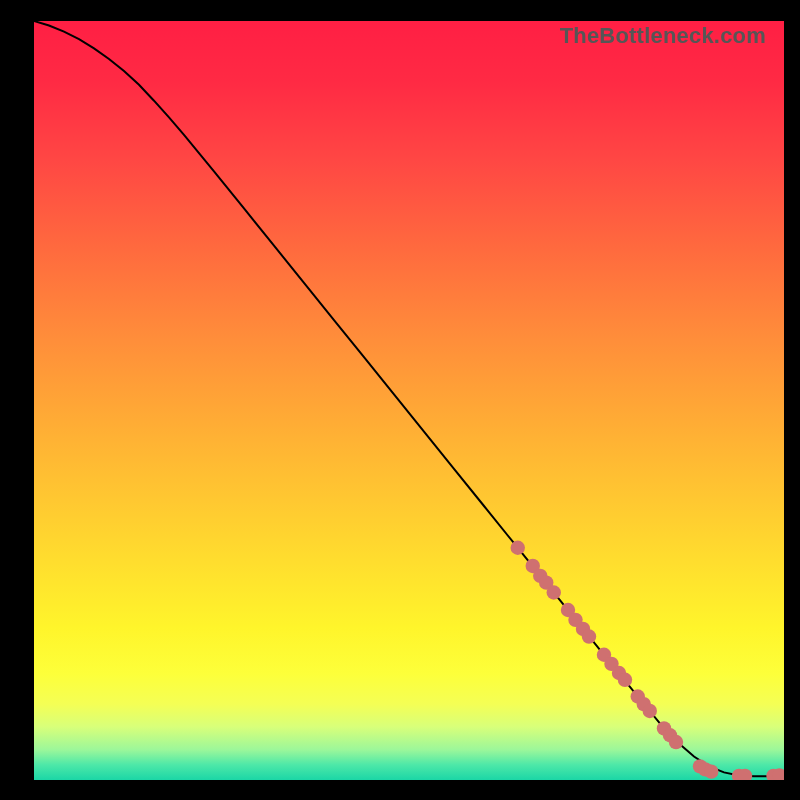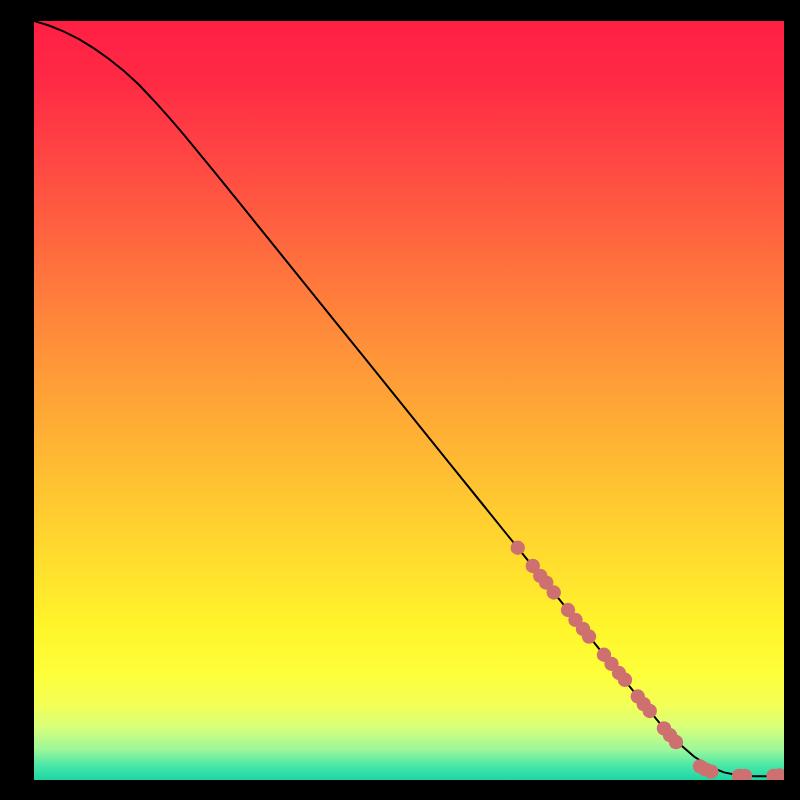--- a/index.html
+++ b/index.html
@@ -40,20 +40,21 @@
   svg.overlay { position: absolute; inset: 0; width: 100%; height: 100%; }
   .curve { fill: none; stroke: #000; stroke-width: 2; }
   .dot { fill: #cf7070; }
 </style>
 </head>
 <body>
 <div class="stage">
 
   <div class="plot">
 
+    <div class="watermark">TheBottleneck.com</div>
 
     <svg class="overlay" viewBox="0 0 750 759" preserveAspectRatio="none">
       <path id="curvePath" class="curve" d="M0.00 0.00 L15.00 4.55 L30.00 10.63 L45.00 18.22 L60.00 27.32 L75.00 37.95 L90.00 50.09 L105.00 63.76 L120.00 79.69 L135.00 96.39 L150.00 113.85 L180.00 150.28 L210.00 187.47 L240.00 224.66 L270.00 261.85 L300.00 299.05 L330.00 336.24 L360.00 373.43 L390.00 410.62 L420.00 447.81 L450.00 485.00 L480.00 522.19 L510.00 559.38 L540.00 596.57 L570.00 633.76 L600.00 670.96 L630.00 707.39 L645.00 722.57 L660.00 735.47 L675.00 745.34 L690.00 751.41 L705.00 754.45 L720.00 755.21 L735.00 755.21 L750.00 755.21" stroke="#000000"></path>
       <g id="dotsGroup">
           <circle cx="483.75" cy="526.75" r="7.2" class="dot" fill="#cf7070"></circle>
           <circle cx="498.75" cy="544.96" r="7.2" class="dot" fill="#cf7070"></circle>
           <circle cx="506.25" cy="554.83" r="7.2" class="dot" fill="#cf7070"></circle>
           <circle cx="512.25" cy="561.66" r="7.2" class="dot" fill="#cf7070"></circle>
           <circle cx="519.75" cy="571.53" r="7.2" class="dot" fill="#cf7070"></circle>
           <circle cx="534.00" cy="588.98" r="7.2" class="dot" fill="#cf7070"></circle>

